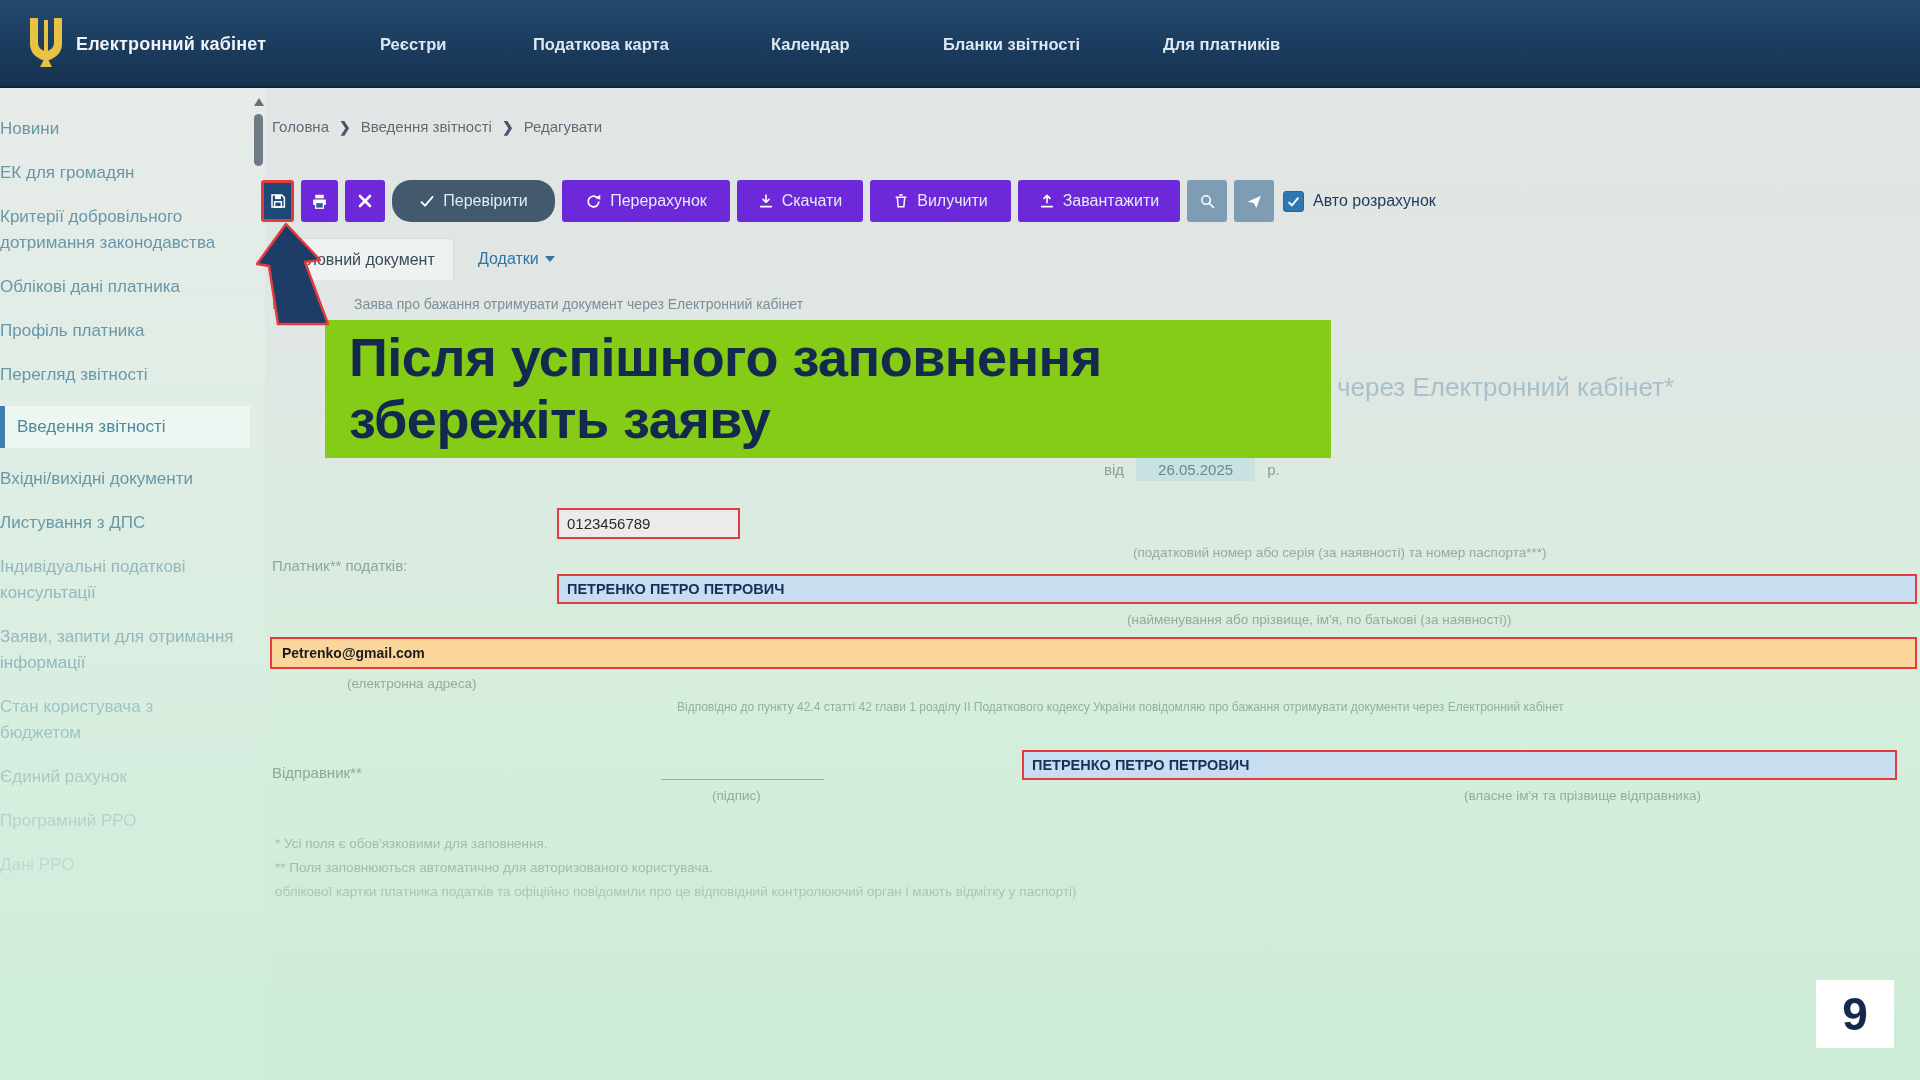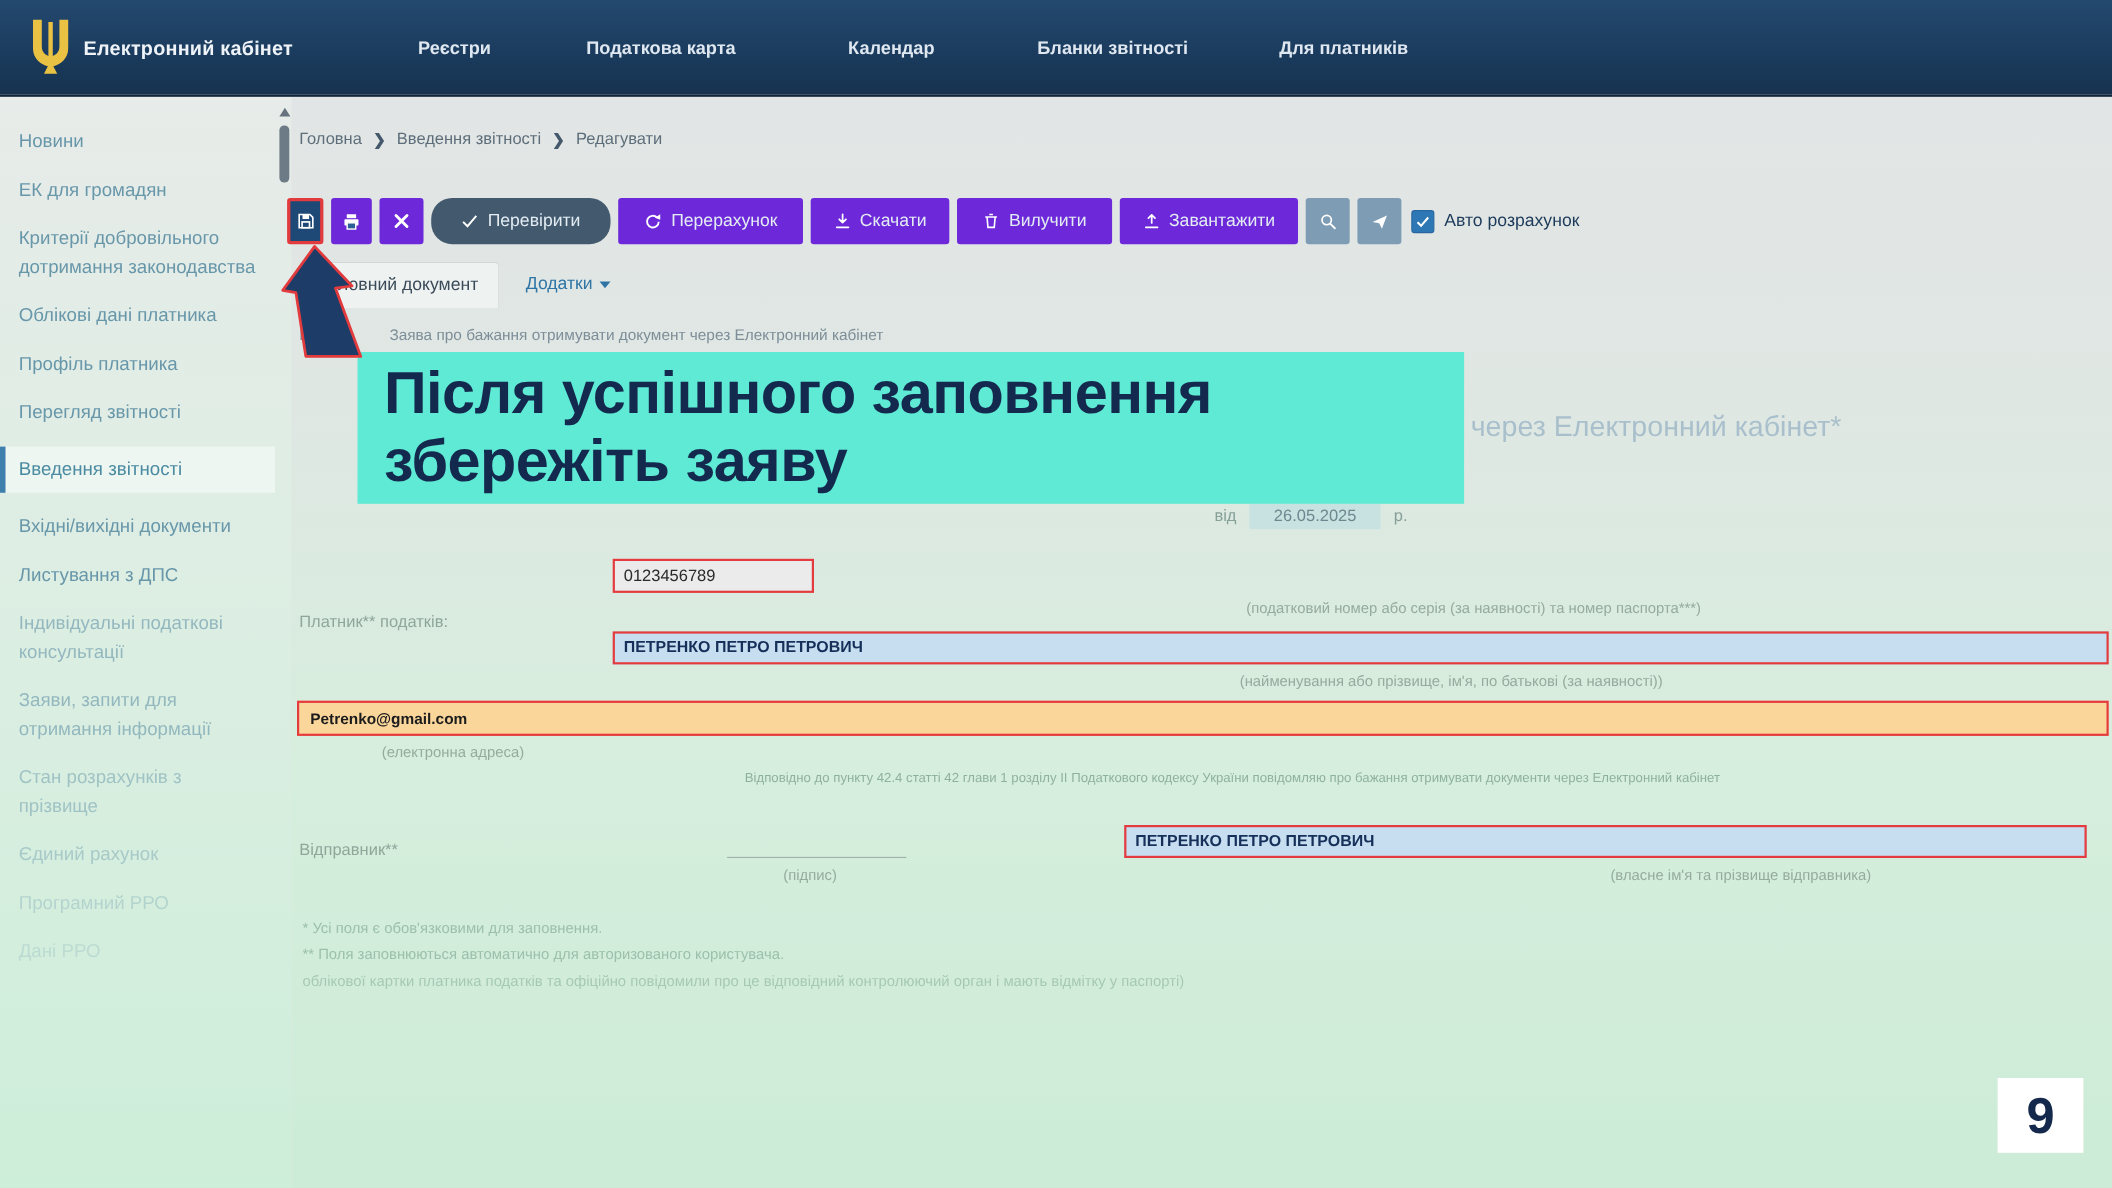--- a/index.html
+++ b/index.html
@@ -14,21 +14,21 @@
   .nav-brand { position:absolute; left:76px; top:0; height:88px; display:flex; align-items:center;
     color:#eef3f8; font-size:18px; font-weight:bold; letter-spacing:.2px; }
   .nav-item { position:absolute; top:0; height:88px; display:flex; align-items:center;
     color:#dfe8f1; font-size:16.5px; font-weight:bold; cursor:pointer; }
   .nav-item:nth-of-type(1){ left:380px; } 
 
   
   .sidebar { position:absolute; left:0; top:88px; width:265px; height:992px;
     background:linear-gradient(180deg,#e7ebe9 0%,#ddeee3 45%,#cdeed9 100%); z-index:5; }
   .side-list { position:absolute; left:0; top:28px; width:250px; display:flex; flex-direction:column; gap:18px; }
-  .side-item { padding-left:17px; padding-right:14px; color:#6897aa; font-size:17px; line-height:26px; cursor:pointer; }
+  .side-item { padding-right:14px; color:#6897aa; font-size:17px; line-height:26px; cursor:pointer; }
   .side-item.active { background:rgba(245,250,247,.65); border-left:5px solid #3e7fae;
     padding:8px 10px 8px 12px; color:#4a8ba1; }
   .si-9,.si-10{ opacity:.62; } .si-11{ opacity:.5; } .si-12{ opacity:.42; } .si-13{ opacity:.3; } .si-14{ opacity:.22; }
   .side-scroll-up { position:absolute; left:254px; top:10px; width:0; height:0;
     border-left:5px solid transparent; border-right:5px solid transparent; border-bottom:8px solid #66727d; }
   .side-scroll-thumb { position:absolute; left:254px; top:26px; width:9px; height:52px;
     background:#6d7b86; border-radius:5px; }
 
   
   .content { position:absolute; left:265px; top:88px; width:1655px; height:992px;
@@ -94,21 +94,21 @@
   .sig-line { position:absolute; left:661px; top:779px; width:163px; border-top:1.5px solid #9eb3a8; z-index:3; }
   .cap-sig { left:712px; top:788px; }
   .cap-sender { left:1464px; top:788px; }
 
   .footnotes { position:absolute; left:275px; top:832px; z-index:3; }
   .footnote { font-size:13.5px; line-height:24px; color:#9cc0ab; }
   .footnote.faint { opacity:.8; }
 
   
   .overlay-box { position:absolute; left:325px; top:320px; width:1006px; height:138px;
-    background:#5eead4; z-index:7; padding:6px 16px 0 24px; }
+    background:#84cc16; z-index:7; padding:6px 16px 0 24px; }
   .overlay-text { font-size:54px; font-weight:800; color:#14294e; line-height:62px; letter-spacing:-.5px; }
 
   
   .big-arrow { position:absolute; left:254px; top:222px; z-index:8; }
 
   
   .page-badge { position:absolute; left:1816px; top:980px; width:78px; height:68px; background:#ffffff;
     display:flex; align-items:center; justify-content:center; z-index:9;
     font-size:46px; font-weight:bold; color:#15294d; }
 
@@ -135,21 +135,21 @@
     <div class="side-item si-1">ЕК для громадян</div>
     <div class="side-item si-2">Критерії добровільного дотримання законодавства</div>
     <div class="side-item si-3">Облікові дані платника</div>
     <div class="side-item si-4">Профіль платника</div>
     <div class="side-item si-5">Перегляд звітності</div>
     <div class="side-item active si-6">Введення звітності</div>
     <div class="side-item si-7">Вхідні/вихідні документи</div>
     <div class="side-item si-8">Листування з ДПС</div>
     <div class="side-item si-9">Індивідуальні податкові консультації</div>
     <div class="side-item si-10">Заяви, запити для отримання інформації</div>
-    <div class="side-item si-11">Стан розрахунків з прізвище</div>
+    <div class="side-item si-11">Стан користувача з бюджетом</div>
     <div class="side-item si-12">Єдиний рахунок</div>
     <div class="side-item si-13">Програмний РРО</div>
     <div class="side-item si-14">Дані РРО</div>
   </div>
   <div class="side-scroll-up"></div>
   <div class="side-scroll-thumb"></div>
 </div>
 
 <div class="content"></div>
 

